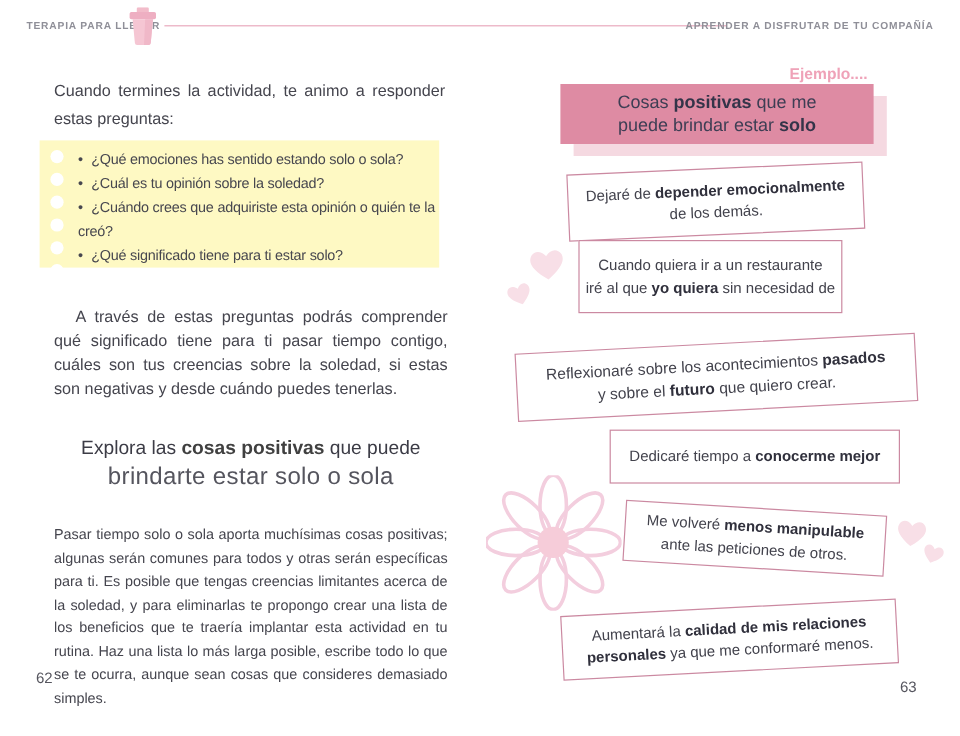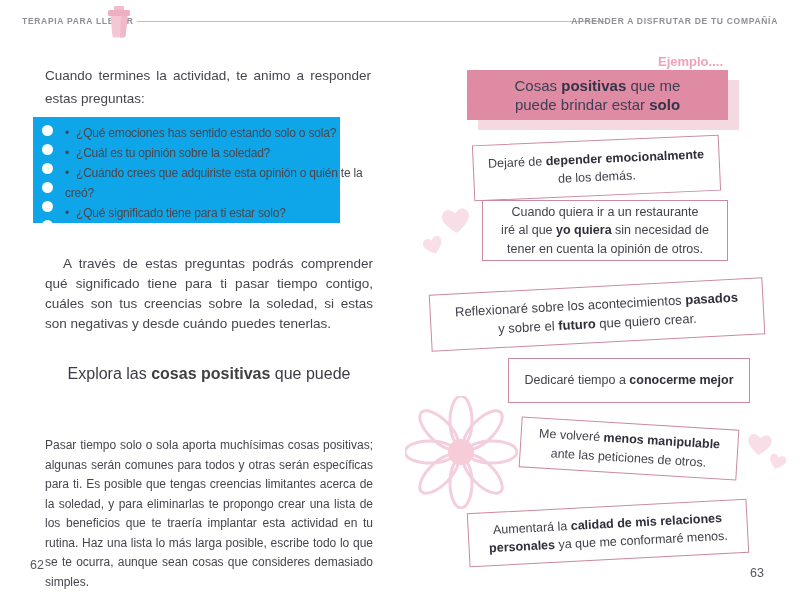--- a/index.html
+++ b/index.html
@@ -10,21 +10,21 @@
   
   .hdr-label{position:absolute;top:16px;font-size:8.5px;font-weight:bold;
     letter-spacing:.7px;color:#8f8f98;}
   .hdr-left{left:22px;}
   .hdr-right{right:22px;}
   .cup{position:absolute;left:106px;top:6px;width:26px;height:33px;}
   .hdr-rule{position:absolute;left:137px;top:21px;width:468px;border-top:1.5px solid #e9aabd;}
   
   .intro{position:absolute;left:45px;top:50px;width:326px;font-size:13.5px;
     line-height:23px;text-align:justify;}
-  .q-box{position:absolute;left:33px;top:117px;width:307px;height:106px;background:#0ea5e9;}
+  .q-box{position:absolute;left:33px;top:117px;width:333px;height:106px;background:#fef9c3;}
   .q-dots{position:absolute;left:9px;top:8px;}
   .q-dots span{display:block;width:11px;height:11px;border-radius:50%;background:#fff;margin-bottom:8px;}
   .questions{position:absolute;left:32px;top:6px;margin:0;padding:0;list-style:none;width:300px;}
   .questions li{font-size:12px;line-height:20px;letter-spacing:-0.2px;color:#47474f;}
   .questions li::before{content:"•";margin-right:7px;}
   .reflection{position:absolute;left:45px;top:240px;width:328px;font-size:13.5px;
     line-height:20px;text-align:justify;text-indent:18px;}
   .sec-num{position:absolute;left:45px;top:334px;width:328px;text-align:center;
     font-size:23px;font-weight:bold;color:#e4749c;letter-spacing:1px;}
   .sec-t1{position:absolute;left:35px;top:365px;width:348px;text-align:center;
@@ -44,21 +44,21 @@
     background:#de8ba3;box-shadow:11px 10px 0 #f5d9e1;z-index:2;
     display:flex;flex-direction:column;align-items:center;justify-content:center;
     color:#3e3e54;font-size:15px;line-height:19px;}
   .title-box b{font-weight:bold;color:#343449;}
   .qbox{position:absolute;background:#fff;border:1.5px solid #cb89a1;box-sizing:border-box;
     display:flex;flex-direction:column;align-items:center;justify-content:center;
     text-align:center;color:#42424c;font-size:12.5px;line-height:18.5px;padding:4px 6px;z-index:2;}
   .qbox .rline{white-space:nowrap;}
   .qbox b{font-weight:bold;color:#30303c;}
   .b1{left:473px;top:140px;width:247px;height:56px;transform:rotate(-2.5deg);}
-  .b2{left:482px;top:200px;width:246px;height:61px;}
+  .b2{left:482px;top:200px;width:220px;height:61px;}
   .b3{left:430px;top:286px;width:334px;height:57px;transform:rotate(-3deg);font-size:13px;}
   .b4{left:508px;top:358px;width:242px;height:45px;}
   .b5{left:520px;top:423px;width:218px;height:51px;transform:rotate(3.5deg);}
   .b6{left:468px;top:506px;width:280px;height:54px;transform:rotate(-3deg);}
   
   .decor{position:absolute;z-index:0;}
   .heart-l1{left:438px;top:203px;width:36px;transform:rotate(-6deg);}
   .heart-l2{left:421px;top:233px;width:25px;transform:rotate(-18deg);}
   .flower{left:405px;top:396px;width:113px;height:113px;}
   .heart-r1{left:744px;top:429px;width:31px;transform:rotate(6deg);}
@@ -96,40 +96,40 @@
         <li>¿Qué emociones has sentido estando solo o sola?</li>
         <li>¿Cuál es tu opinión sobre la soledad?</li>
         <li>¿Cuándo crees que adquiriste esta opinión o quién te la creó?</li>
         <li>¿Qué significado tiene para ti estar solo?</li>
       </ul>
   </div>
 
   <p class="reflection">A través de estas preguntas podrás comprender qué significado tiene para ti pasar tiempo contigo, cuáles son tus creencias sobre la soledad, si estas son negativas y desde cuándo puedes tenerlas.</p>
 
   <div class="sec-t1">Explora las <b>cosas positivas</b> que puede</div>
+  <div class="sec-t2">brindarte estar solo o sola</div>
 
   <p class="bodytext">Pasar tiempo solo o sola aporta muchísimas cosas positivas; algunas serán comunes para todos y otras serán específicas para ti. Es posible que tengas creencias limitantes acerca de la soledad, y para eliminarlas te propongo crear una lista de los beneficios que te traería implantar esta actividad en tu rutina. Haz una lista lo más larga posible, escribe todo lo que se te ocurra, aunque sean cosas que consideres demasiado simples.</p>
 
   <div class="pagenum pn-left">62</div>
 
   <div class="example">Ejemplo....</div>
 
   <div class="title-box">
       <div class="rline">Cosas <b>positivas</b> que me</div>
       <div class="rline">puede brindar estar <b>solo</b></div>
     </div>
 
   <div class="qbox b1">
       <div class="rline">Dejaré de <b>depender emocionalmente</b></div>
       <div class="rline">de los demás.</div>
     </div>
   <div class="qbox b2">
       <div class="rline">Cuando quiera ir a un restaurante</div>
       <div class="rline">iré al que <b>yo quiera</b> sin necesidad de</div>
-      <div class="rline">tener en cuenta la opinión de otros.</div>
     </div>
   <div class="qbox b3">
       <div class="rline">Reflexionaré sobre los acontecimientos <b>pasados</b></div>
       <div class="rline">y sobre el <b>futuro</b> que quiero crear.</div>
     </div>
   <div class="qbox b4">
       <div class="rline">Dedicaré tiempo a <b>conocerme mejor</b></div>
     </div>
   <div class="qbox b5">
       <div class="rline">Me volveré <b>menos manipulable</b></div>

